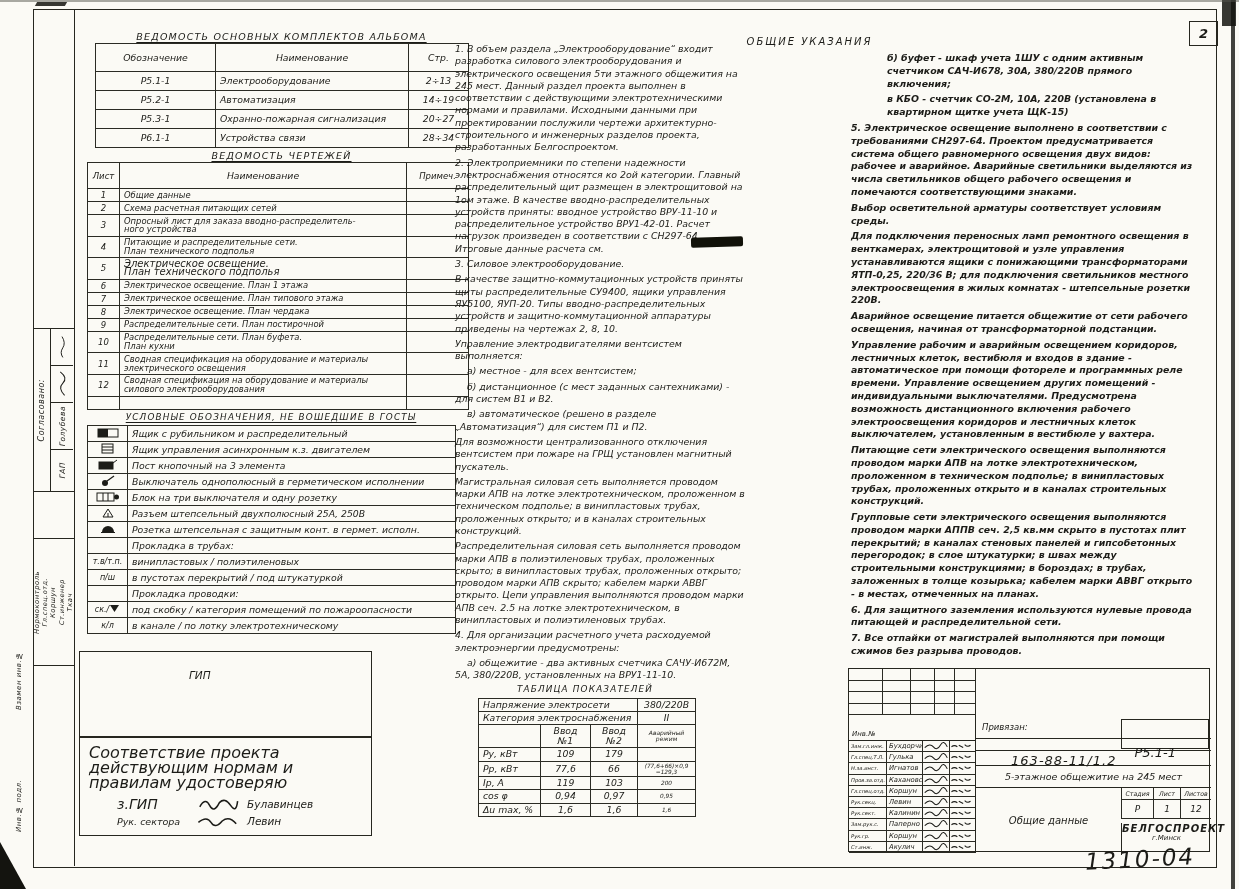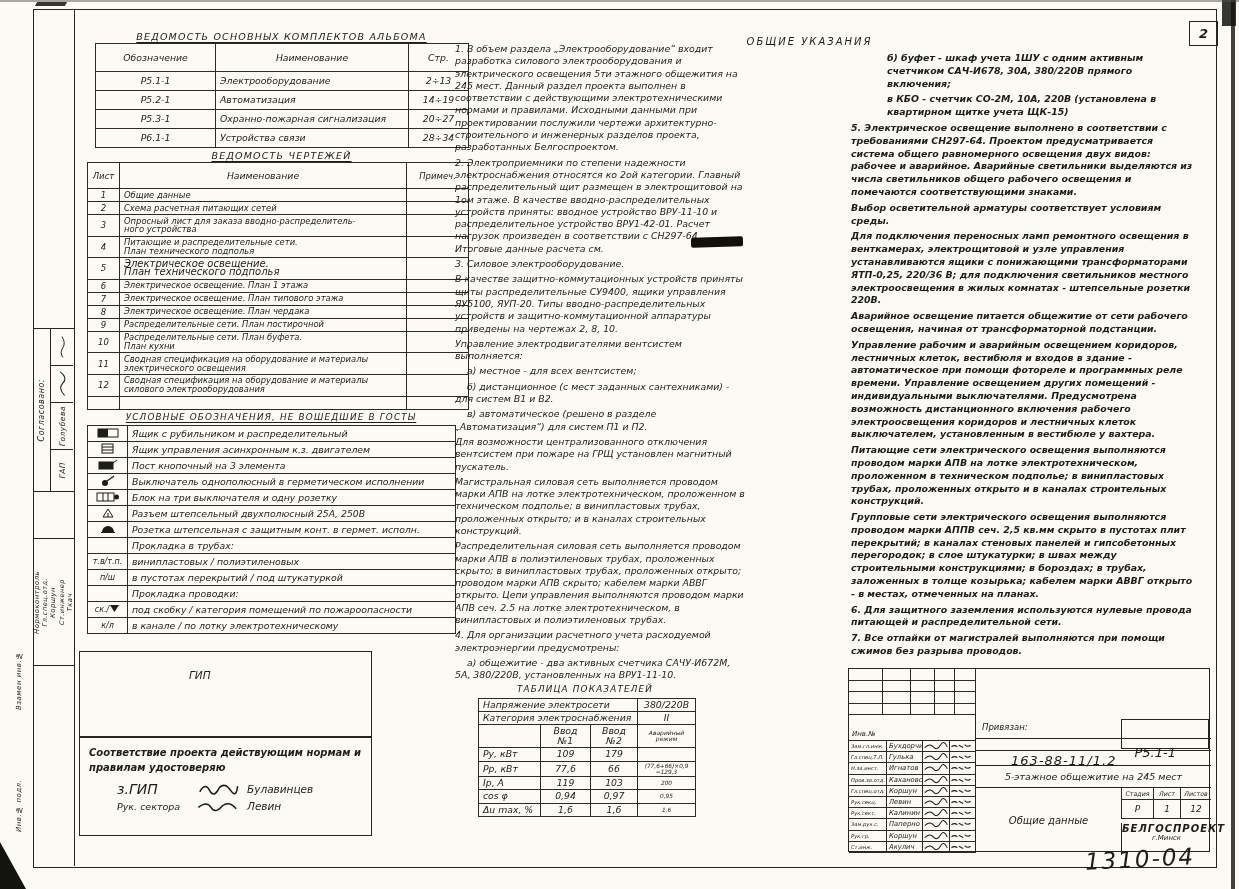--- a/index.html
+++ b/index.html
@@ -270,21 +270,21 @@
           <td>в канале / по лотку электротехническому</td>
         </tr>
       </tbody>
     </table>
   </div>
 
   <div class="abs" style="left:79px;top:651px;width:293px;height:86px;border:1.5px solid #26261f;padding:7px 9px;box-sizing:border-box;">
     <div style="font-size:10.5px;margin:10px 0 0 100px;">ГИП</div>
   </div>
   <div class="abs" style="left:79px;top:737px;width:293px;height:99px;border:1.5px solid #26261f;padding:7px 9px;box-sizing:border-box;">
-    <div class="para" style="font-size:10px;line-height:15px;font-weight:bold;">Соответствие проекта действующим нормам и правилам удостоверяю</div>
+    <div class="para" style="font-size:16px;line-height:15px;">Соответствие проекта действующим нормам и правилам удостоверяю</div>
     <div style="display:flex;align-items:center;gap:8px;margin:6px 0 0 28px;">
       <span style="font-size:14px;width:72px;">з.ГИП</span>
       <span class="scb">
           <svg width="42" height="14" viewBox="0 0 30 10">
             <path d="M2 7 Q6 0 9 6 T16 4 Q20 0 24 6 T29 3" fill="none" stroke="#1c1c18" stroke-width="1.1"></path>
           </svg>
         </span>
       <span style="font-size:10.5px;">Булавинцев</span>
     </div>
     <div style="display:flex;align-items:center;gap:8px;margin:2px 0 0 28px;">

